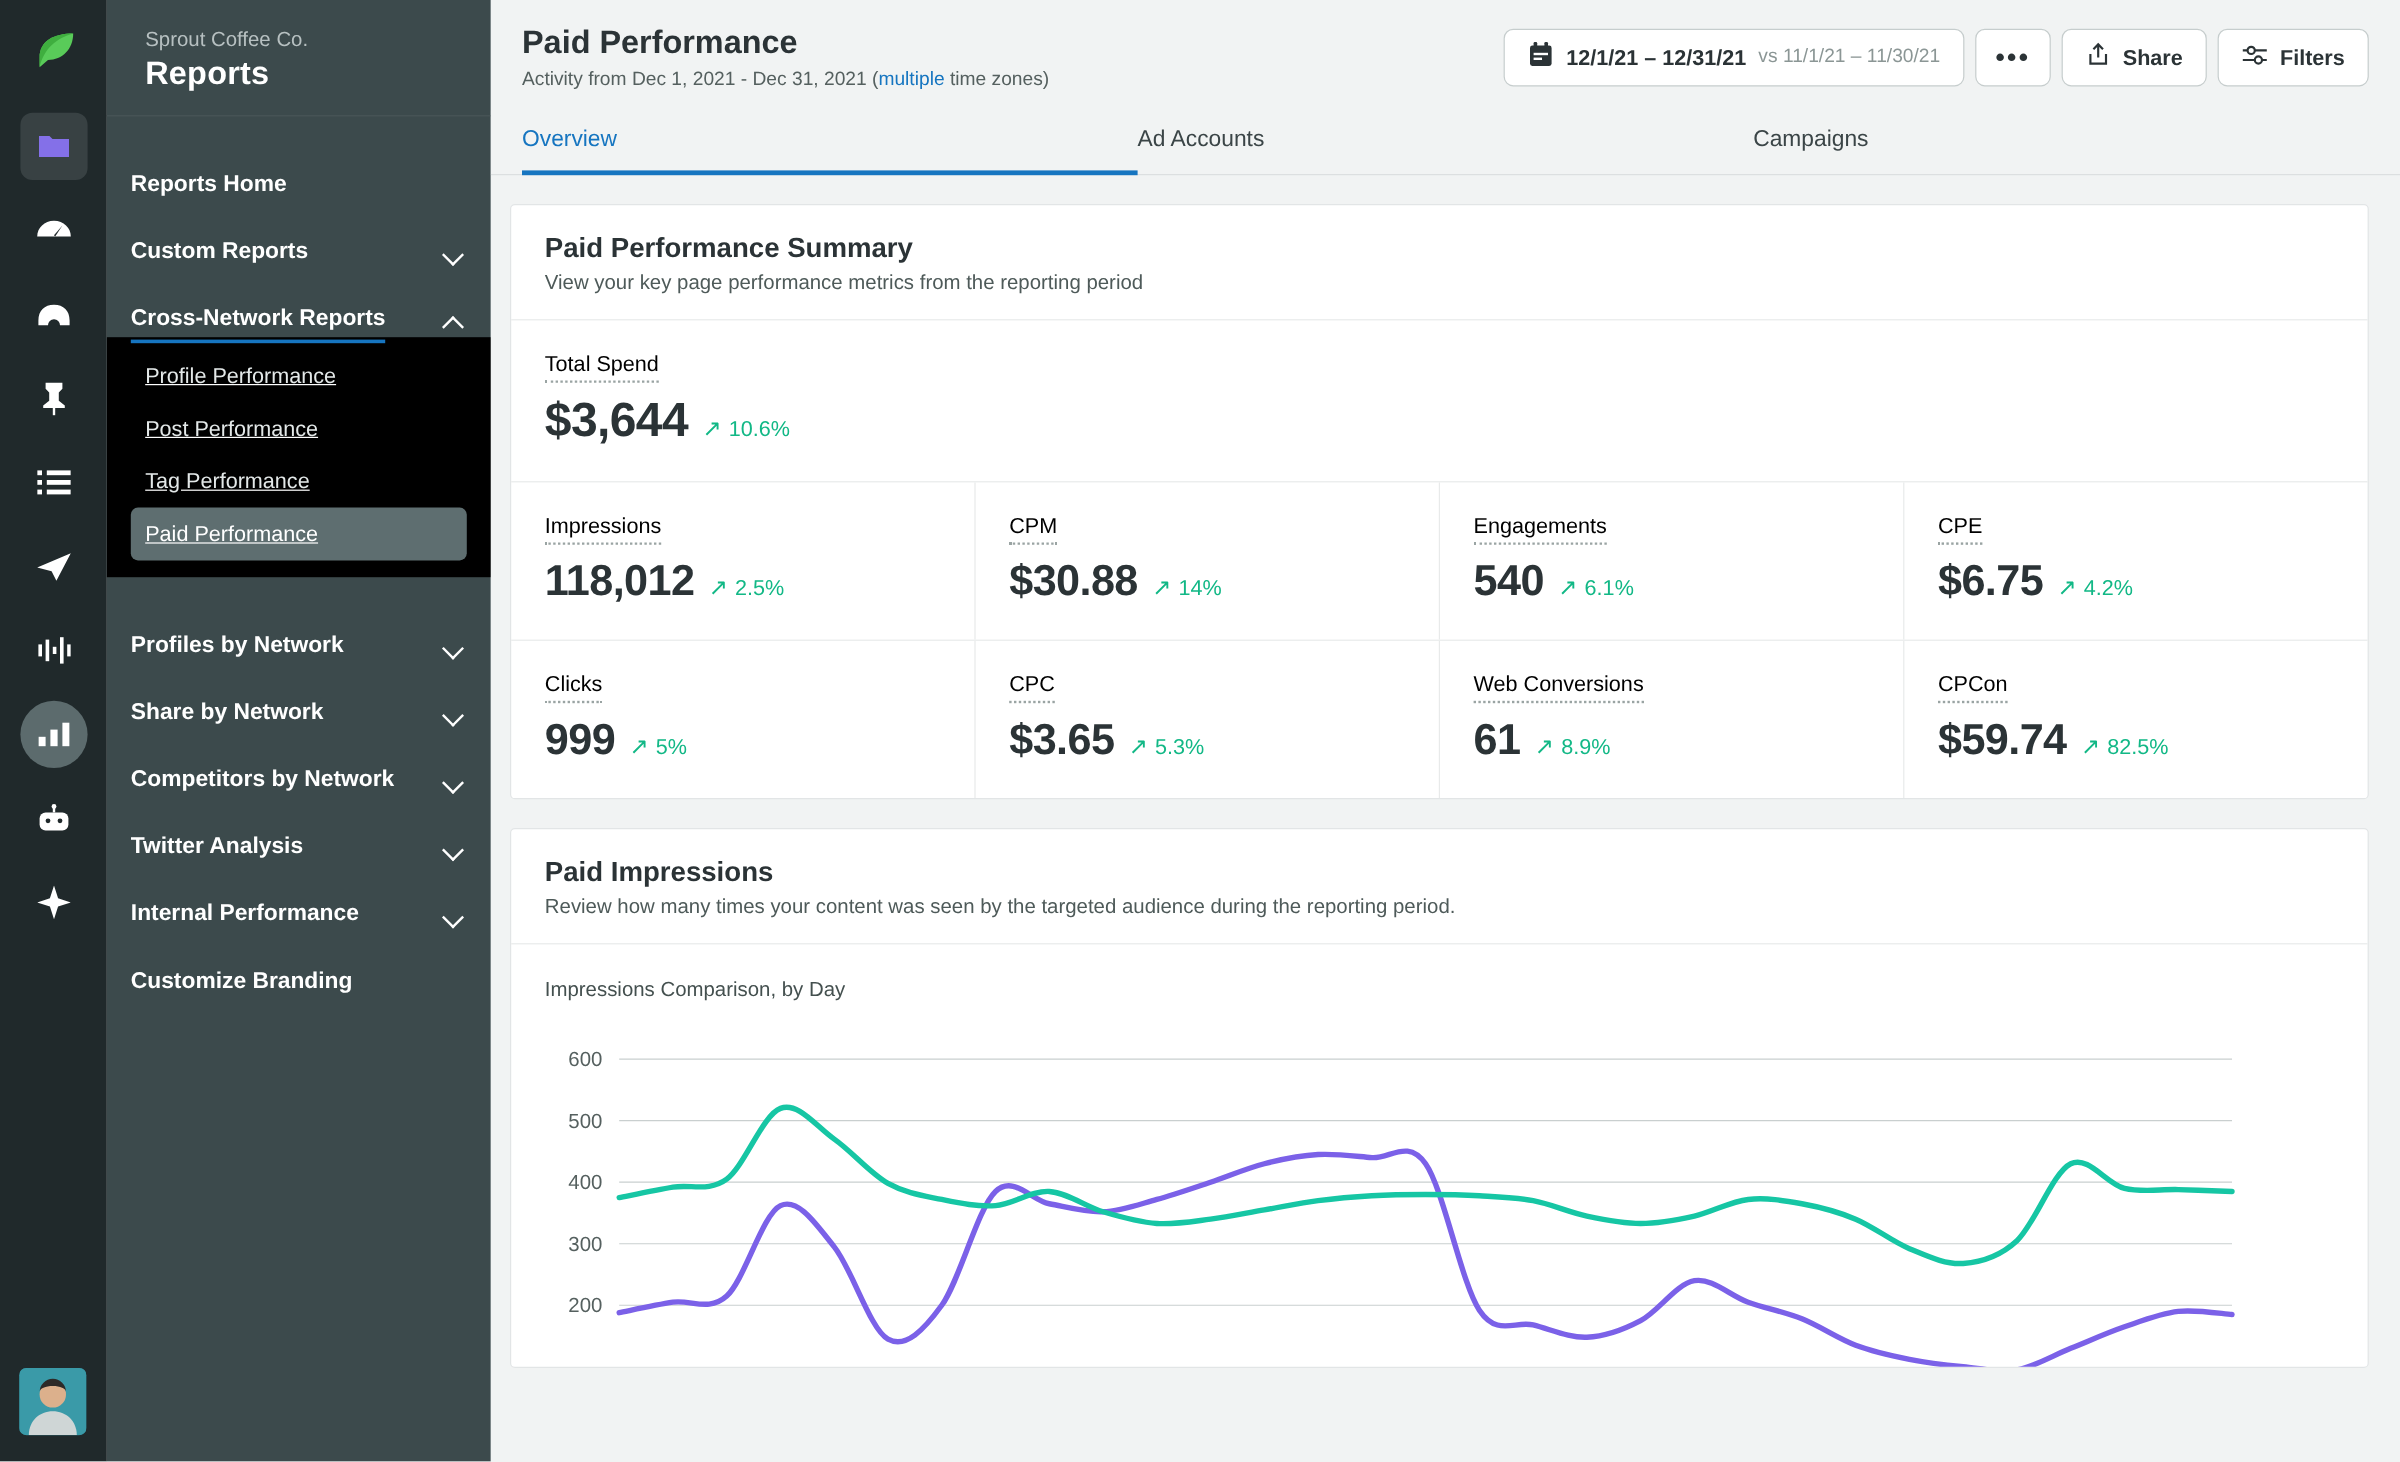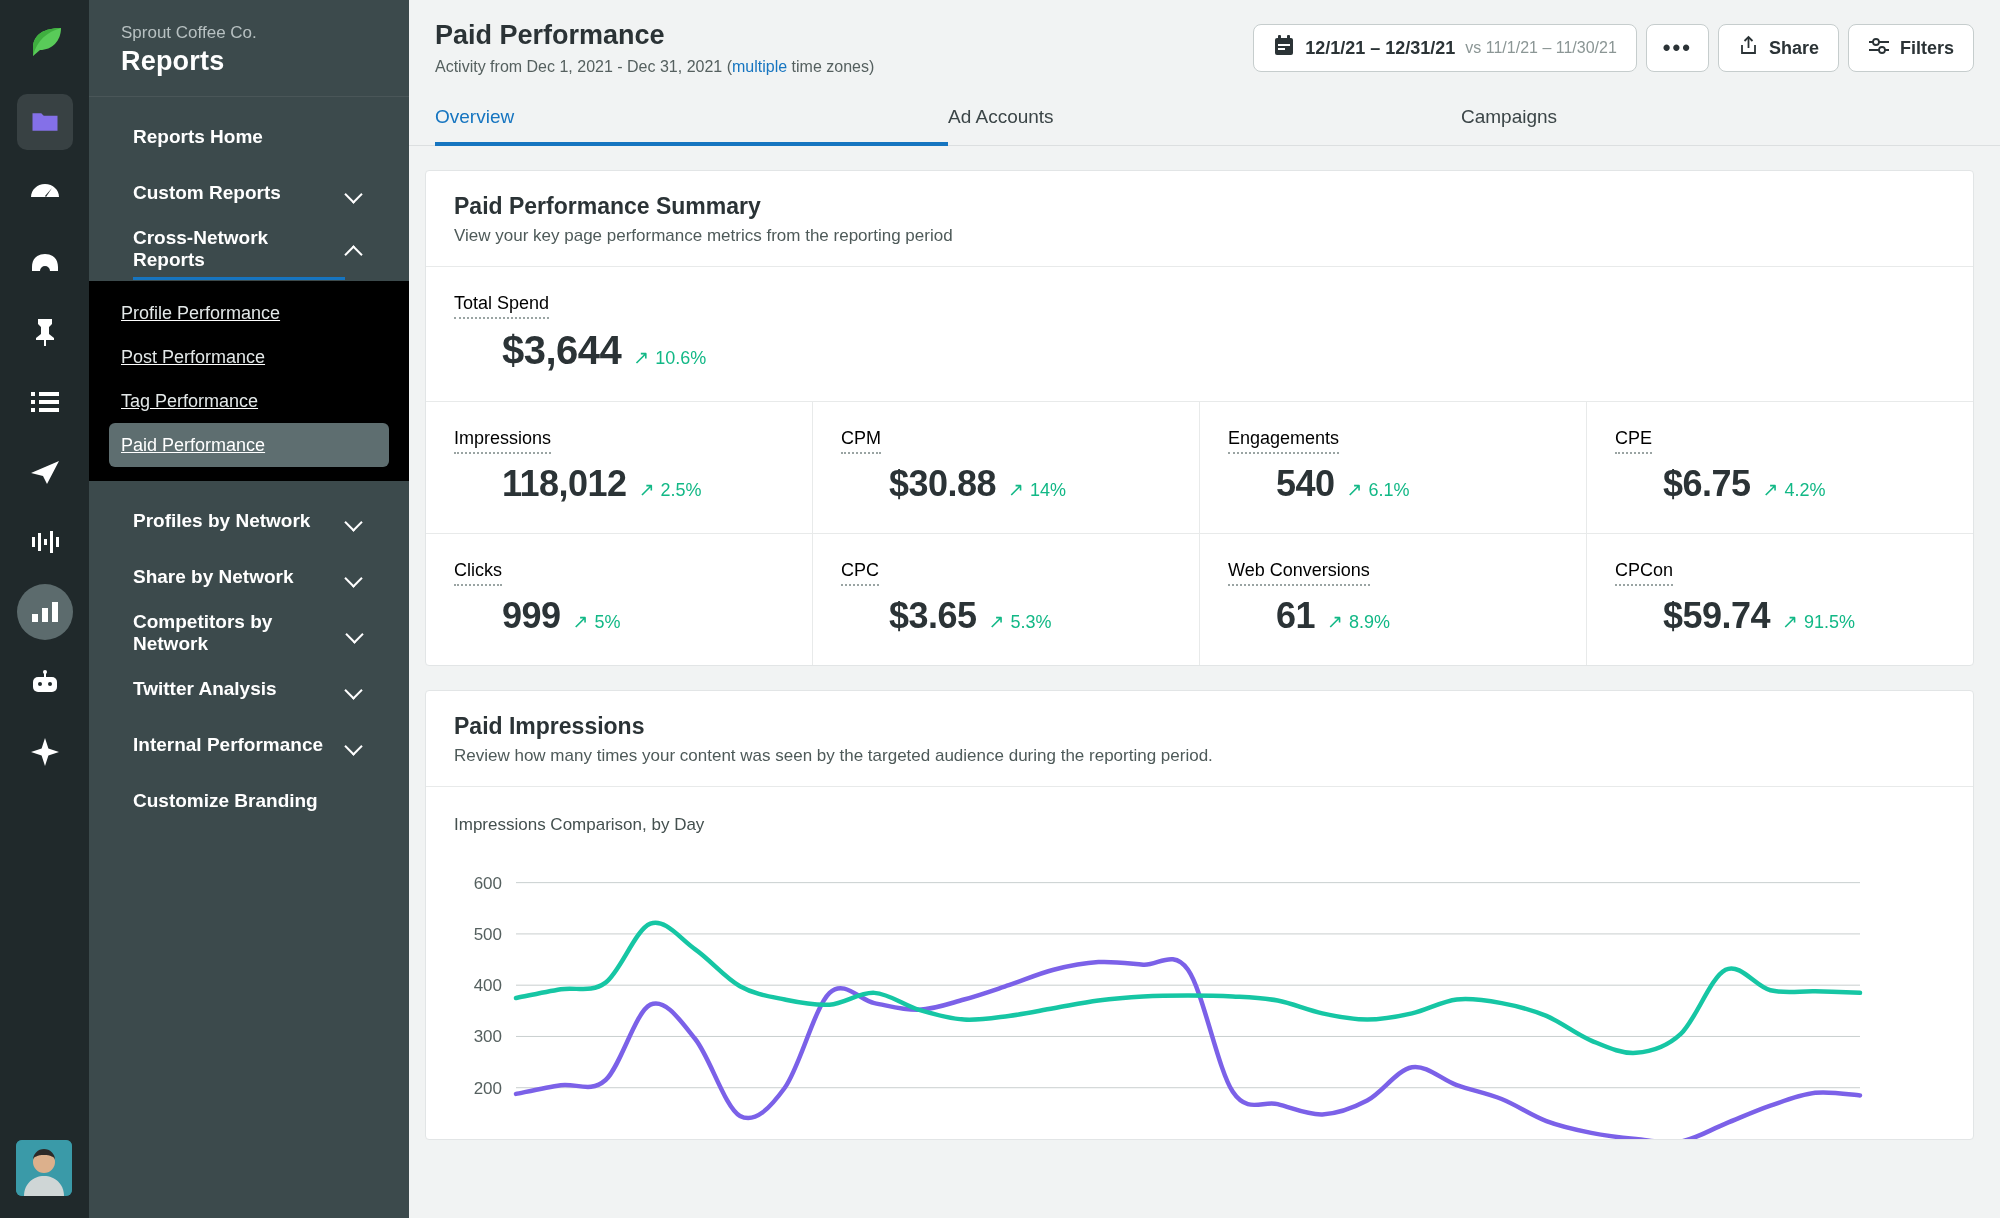--- a/index.html
+++ b/index.html
@@ -38,22 +38,22 @@
   .sidebar {
     width: 320px; min-width: 320px; height: 1218px;
     background: #3c4a4c; color: #fff;
     display: flex; flex-direction: column;
   }
   .sb-head { padding: 22px 32px 18px 32px; border-bottom: 1px solid #4a5658; }
   .sb-org { font-size: 17px; color: #b7c0c1; line-height: 22px; }
   .sb-title { font-size: 27px; font-weight: bold; line-height: 34px; letter-spacing: .2px; }
   .sb-group { padding: 12px 0 4px 0; }
   .sb-row {
-    display: flex; align-items: center; justify-content: space-between;
-    padding: 0 44px; height: 56px;
+    display: flex; align-items: flex-end; justify-content: space-between;
+    padding: 0 20px; height: 56px;
   }
   .sb-row .lbl { font-size: 19px; font-weight: bold; color:#fff; position: relative; }
   .sb-row.active-parent .lbl::after {
     content:""; position:absolute; left:0; right:0; bottom:-9px; height: 3px; background: #1675c0;
   }
   .chev { width: 20px; height: 20px; position: relative; }
   .chev::before {
     content:""; position:absolute; left: 2px; top: 5px;
     width: 11px; height: 11px; border-right: 2px solid #fff; border-bottom: 2px solid #fff;
     transform: rotate(45deg);
@@ -104,21 +104,21 @@
   .card-head { padding: 22px 28px 20px 28px; border-bottom: 1px solid #e8eaea; }
   .card-title { font-size: 23px; font-weight: bold; color: #2b3336; }
   .card-desc { font-size: 17px; color: #4e5a59; margin-top: 6px; }
 
   .metric-total { padding: 26px 28px 28px 28px; border-bottom: 1px solid #e8eaea; }
   .m-label {
     font-size: 18px; color: #000000; display: inline-block;
     border-bottom: 2px dotted #9aa4a3; padding-bottom: 3px; text-align: center;
   }
   .m-val-row { display: flex; align-items: baseline; gap: 12px; margin-top: 9px; }
-  .m-value { font-size: 40px; font-weight: bold; color: #2b3336; letter-spacing: -.5px; margin-left: 48px; }
+  .m-value { font-size: 40px; font-weight: bold; color: #2b3336; letter-spacing: -.5px; }
   .m-delta { font-size: 18px; color: #12b886; display: flex; align-items: baseline; gap: 6px; }
   .m-arrow { color: #12b886; font-size: 19px; }
 
   .grid-row { display: flex; border-bottom: 1px solid #e8eaea; }
   .grid-row:last-child { border-bottom: none; }
   .cell { flex: 1; padding: 26px 28px 28px 28px; border-right: 1px solid #e8eaea; }
   .cell:last-child { border-right: none; }
   .cell .m-value { font-size: 36px; }
 
   .chart-card { margin-top: 24px; }
@@ -429,21 +429,21 @@
                 <span>8.9%</span>
               </span>
             </div>
           </div>
           <div class="cell">
             <div class="m-label">CPCon</div>
             <div class="m-val-row">
               <span class="m-value">$59.74</span>
               <span class="m-delta">
                 <span class="m-arrow">↗</span>
-                <span>91.5%</span>
+                <span>82.5%</span>
               </span>
             </div>
           </div>
         </div>
       </div>
 
       <div class="card chart-card">
         <div class="card-head">
           <div class="card-title">Paid Impressions</div>
           <div class="card-desc">Review how many times your content was seen by the targeted audience during the reporting period.</div>

